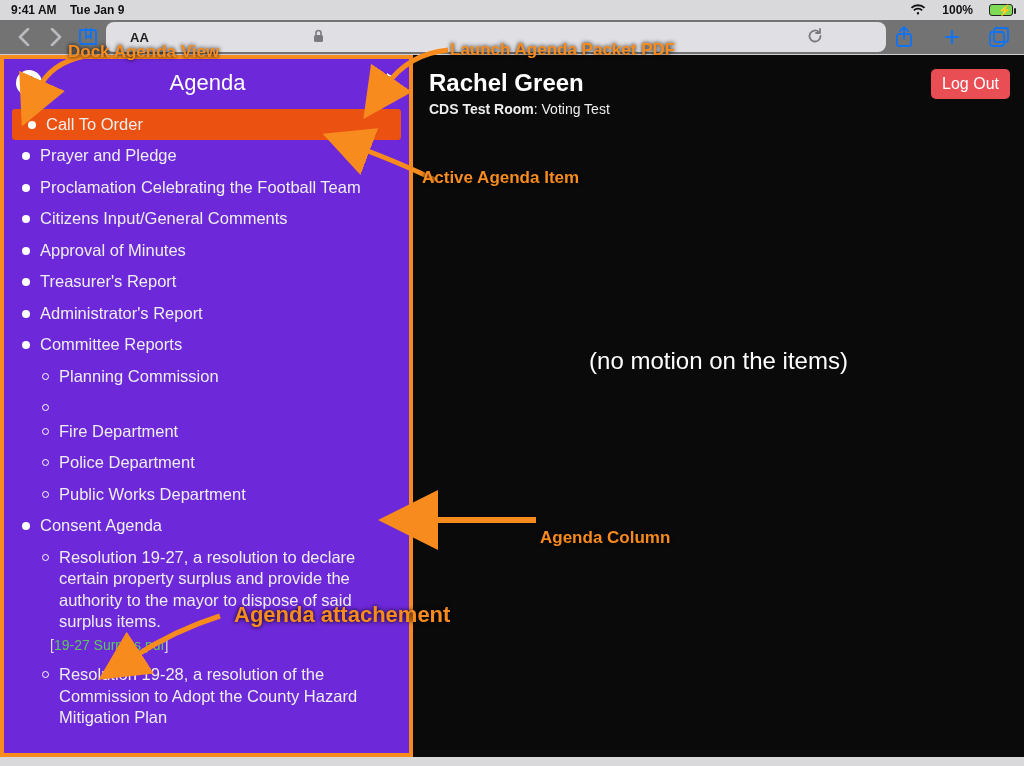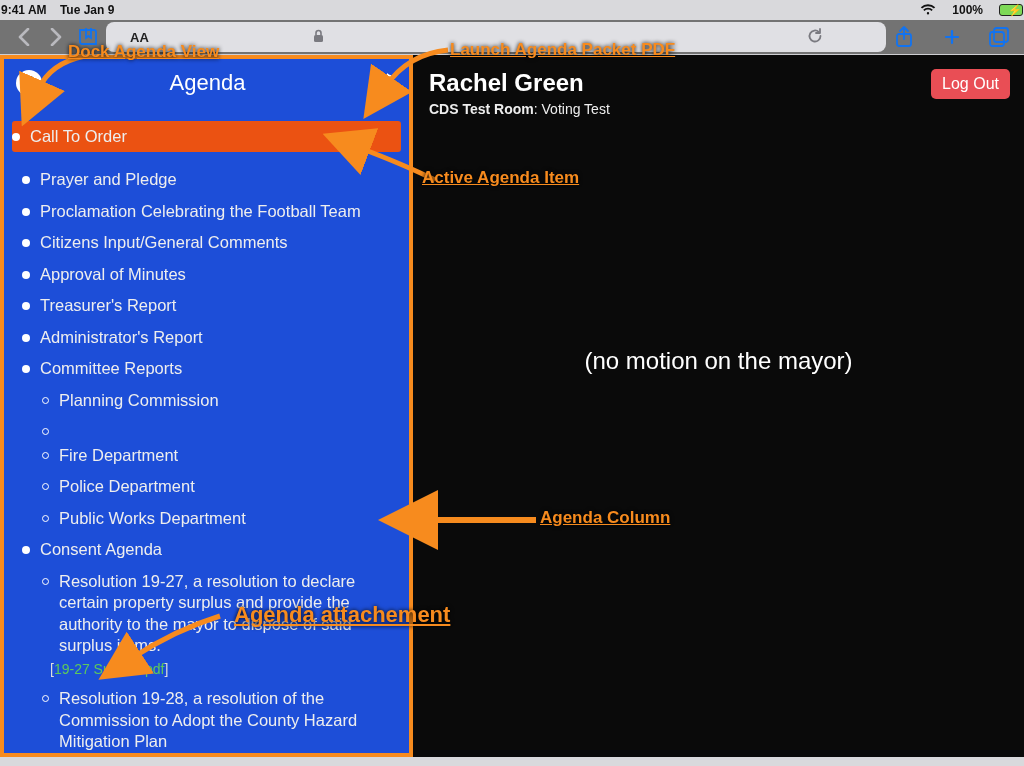--- a/index.html
+++ b/index.html
@@ -1,72 +1,72 @@
 <!DOCTYPE html>
 <html><head>
 <meta charset="utf-8">
 <style>
   * { box-sizing: border-box; margin: 0; padding: 0; }
   html, body { width: 1024px; height: 766px; font-family: -apple-system, "Helvetica Neue", Arial, sans-serif; }
   body { background: #d9d9dc; overflow: hidden; position: relative; }
 
   
-  .status-bar { height: 20px; display:flex; align-items:center; padding:0 1px; font-size:12px; font-weight:600; color:#111; }
+  .status-bar { height: 20px; display:flex; align-items:center; padding:0 11px; font-size:12px; font-weight:600; color:#111; }
   .status-left { flex:0 0 auto; }
   .status-spacer { flex:1; }
   .status-right { display:flex; align-items:center; gap:16px; }
   .wifi-icon svg { display:block; }
   .battery { display:inline-flex; align-items:center; gap:2px;}
   .battery-shell { width:24px; height:12px; border:1px solid #222; border-radius:3px; position:relative; background:#7ed957; }
   .battery-shell::after { content:""; position:absolute; right:-4px; top:3px; width:2px; height:6px; background:#222; border-radius:1px; }
   .battery-bolt { position:absolute; left:8px; top:-1px; color:#111; font-size:11px;}
 
   
   .browser-bar { height: 35px; background:#737373; display:flex; align-items:center; padding:0 10px; gap:4px; border-bottom:1px solid #cfcfd3;}
   .tb-btn { width:28px; height:28px; display:flex; align-items:center; justify-content:center; color:#b9b9be; }
   .tb-btn.active { color:#1173f1; }
   .url-field { flex:1; height:30px; background:#e0e0e4; border-radius:8px; display:flex; align-items:center; justify-content:center; gap:6px; color:#8a8a90; font-size:14px; }
   .url-field .lock-icon { color:#7a7a80; }
   .tb-actions { display:flex; gap:20px; }
   .tb-actions .tb-btn { color:#1173f1; }
 
   
   .app { display:flex; height:702px; background:#0a0a0a; position:relative; }
-  .agenda-col { width:413px; background:#1d4ed8; display:flex; flex-direction:column; border:4px solid #f78b1e; z-index:1;}
+  .agenda-col { width:413px; background:#6d28d9; display:flex; flex-direction:column; border:4px solid #f78b1e; z-index:1;}
   .main-col  { flex:1; background:#0a0a0a; color:#fff; position:relative; }
 
   
   .agenda-header { height:48px; display:flex; align-items:center; padding:0 12px; color:#fff; }
   .agenda-back { width:26px; height:26px; border-radius:50%; background:#fff; color:#4a4a4c; display:flex; align-items:center; justify-content:center; font-size:16px; }
   .agenda-title { flex:1; text-align:center; font-size:22px; font-weight:500; }
   .agenda-share { color:#fff; }
 
   
   .agenda-list { flex:1; overflow:hidden; padding:2px 0 8px 0; color:#eee; font-size:16.5px; }
   .ai { display:flex; align-items:flex-start; padding:5px 10px 5px 18px; line-height:1.3;}
   .ai .bullet { width:8px; height:8px; border-radius:50%; background:#fff; margin-top:7px; flex:0 0 auto;}
   .ai.sub .bullet { background:transparent; border:1.5px solid #fff; width:7px; height:7px; margin-left:20px;}
   .ai .text { margin-left:10px; flex:1; }
-  .ai.active { background:#eb5212; margin:12px 8px; border-radius:3px; padding-left:0;justify-content:center;}
+  .ai.active { background:#eb5212; margin:0 8px; border-radius:3px; padding-left:16px;justify-content:center;}
   .ai.active .bullet { background:#fff; }
   .ai.sub .text { padding-right:10px; }
   .attachment { margin-left:46px; padding:0 0 6px 0; font-size:14px; color:#ccc;}
   .attachment .bracket { color:#ddd; }
   .attachment a { color:#5cc95c; text-decoration:none; }
 
   
   .main-header { padding:14px 16px 10px 16px; }
   .user-name { font-size:24px; font-weight:700; color:#fff;}
   .room-line { font-size:14px; color:#eee; margin-top:4px;}
   .room-line .room-label { font-weight:700; }
   .logout-btn { position:absolute; top:14px; right:14px; background:#e94e55; color:#fff; border:none; border-radius:5px; padding:6px 11px; font-size:16px; font-weight:500;}
   .floor-msg { text-align:center; font-size:24px; color:#fff; margin-top:220px;}
 
   
-  .anno { position:absolute; color:#f78b1e; font-weight:700; font-size:17px; z-index:50; text-shadow:0 0 4px #000;text-decoration:underline;}
+  .anno { position:absolute; color:#f78b1e; font-weight:700; font-size:17px; z-index:50; text-shadow:0 0 4px #000;}
   .arrow { position:absolute; z-index:49; pointer-events:none;}
   .arrow svg { overflow:visible; }
 </style>
 </head>
 <body>
 
 <div class="status-bar">
   <span class="status-left">
     <span>9:41 AM</span>&nbsp;&nbsp;&nbsp;
     <span>Tue Jan 9</span>
@@ -225,28 +225,28 @@
 
   <div class="main-col">
     <button class="logout-btn">Log Out</button>
     <div class="main-header">
       <div class="user-name">Rachel Green</div>
       <div class="room-line">
         <span class="room-label">CDS Test Room</span>:
         <span>Voting Test</span>
       </div>
     </div>
-    <div class="floor-msg">(no motion on the mayor)</div>
+    <div class="floor-msg">(no motion on the items)</div>
   </div>
 </div>
 
 <div class="anno" style="left:68px;  top:42px;">Dock Agenda View</div>
 <div class="anno" style="left:450px; top:40px;">Launch Agenda Packet PDF</div>
 <div class="anno" style="left:422px; top:168px;">Active Agenda Item</div>
-<div class="anno" style="left:540px; top:508px;">Agenda Column</div>
+<div class="anno" style="left:540px; top:528px;">Agenda Column</div>
 <div class="anno" style="left:234px; top:602px; font-size:22px;">Agenda attachement</div>
 
 <div class="arrow" style="left:30px; top:48px;">
   <svg width="80" height="60">
       <defs>
         <marker id="ah1" markerWidth="10" markerHeight="10" refX="2" refY="5" orient="auto">
           <path d="M0 0L10 5L0 10z" fill="#f78b1e"></path>
         </marker>
       </defs>
   <path d="M55 8 Q20 15 8 42" stroke="#f78b1e" stroke-width="5" fill="none" marker-end="url(#ah1)"></path>

